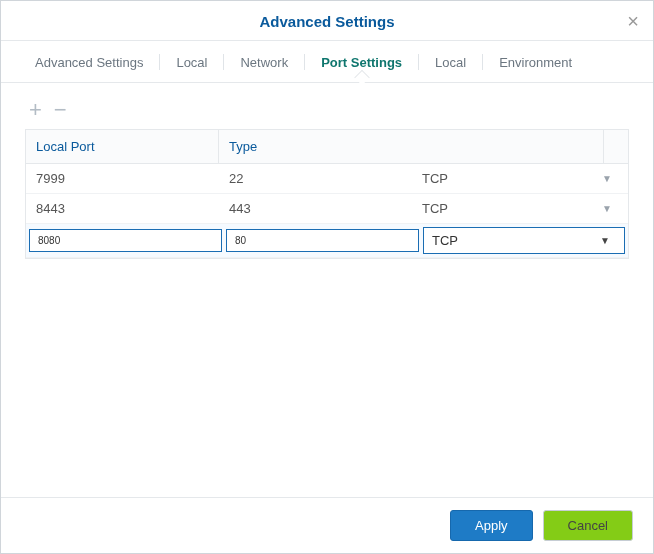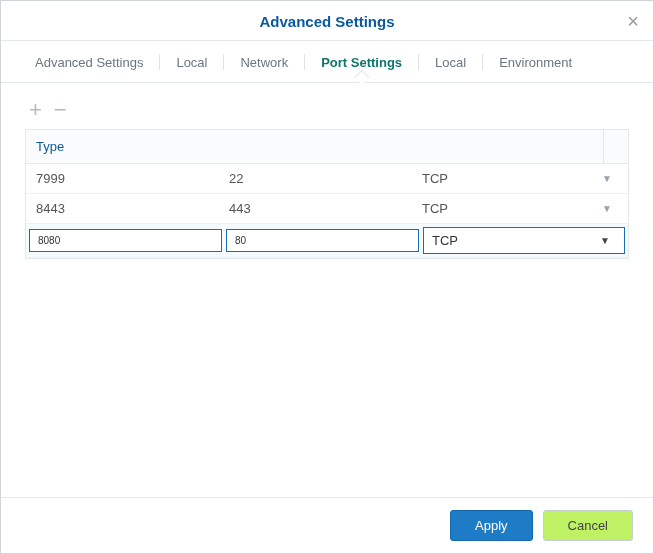--- a/index.html
+++ b/index.html
@@ -167,21 +167,21 @@
       justify-content: flex-end;
       gap: 10px;
       background: #fff;
     }
     .btn {
       padding: 7px 24px;
       font-size: 13px;
       border-radius: 3px;
       cursor: pointer;
       border: 1px solid #c6cdd4;
-      background: #bef264;
+      background: #84cc16;
       color: #444;
     }
     .btn-primary {
       background: #1e7bc6;
       border-color: #1668ad;
       color: #fff;
     }
   </style>
 </head>
 <body>
@@ -206,20 +206,21 @@
 </div>
 
 <div class="toolbar">
   <span class="tool-icon">+</span>
   <span class="tool-icon">−</span>
 </div>
 
 <div class="table-area">
   <div class="table">
     <div class="thead-row">
+      <div class="th col-local">Local Port</div>
       <div class="th col-type">Type</div>
       <div class="th col-chev"></div>
     </div>
 
     <div class="tbody-row plain">
       <div class="td col-local">7999</div>
       <div class="td col-container">22</div>
       <div class="td col-type">
         <span>TCP</span>
         <span class="chevron">▼</span>

